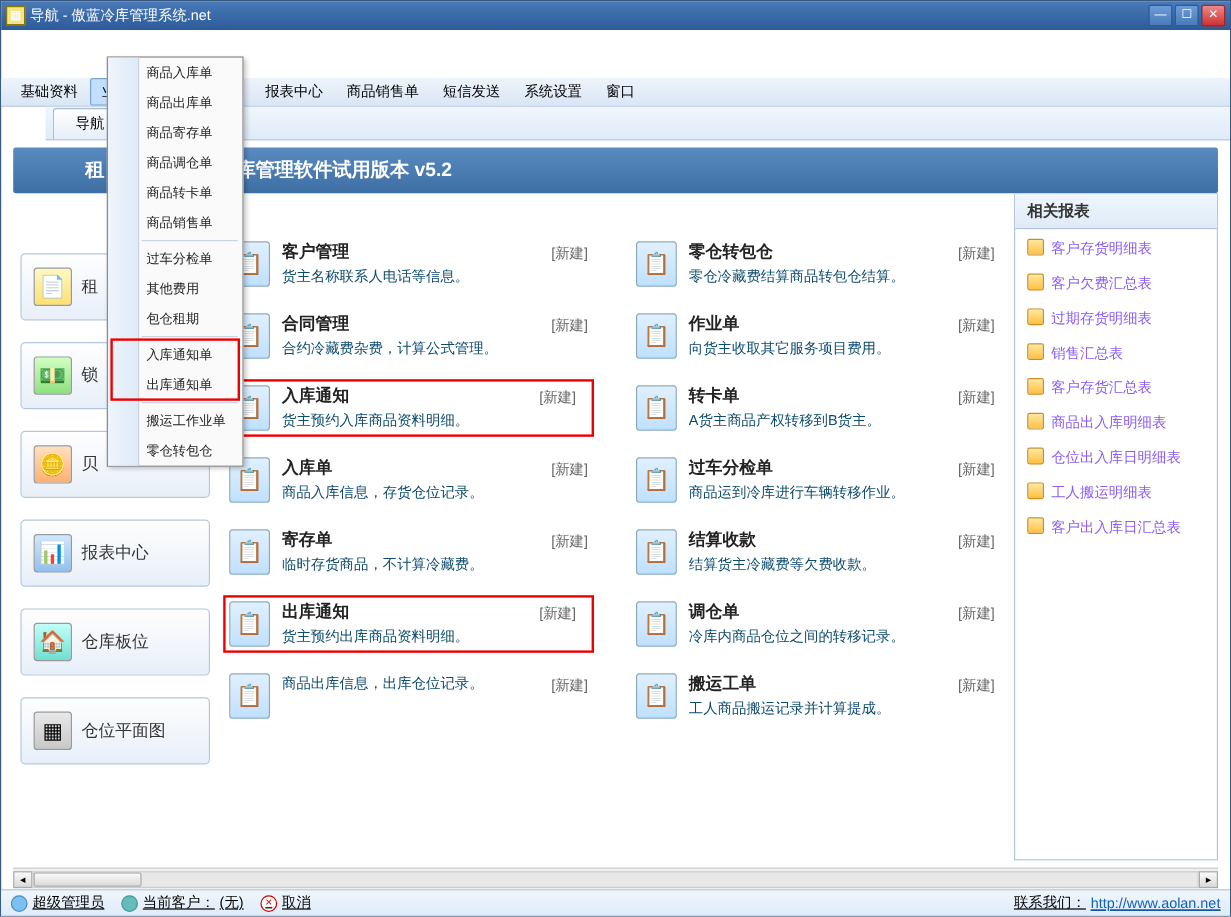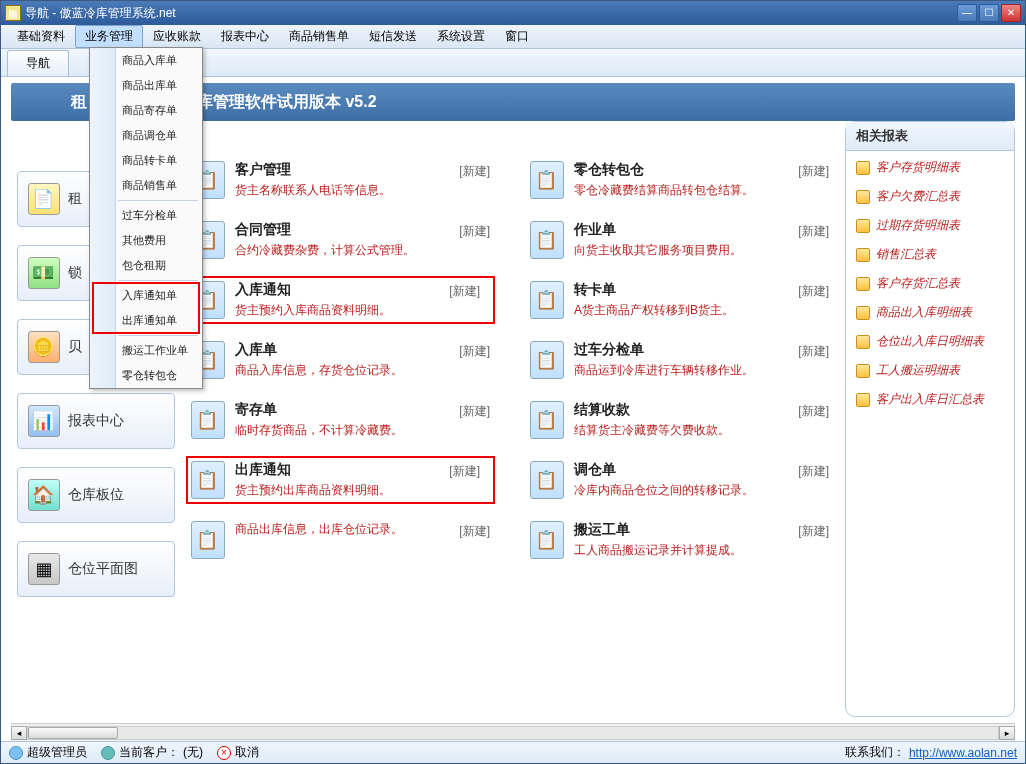--- a/index.html
+++ b/index.html
@@ -8,26 +8,26 @@
 .window { width: 1026px; height: 764px; background: #fff; border: 1px solid #3b5a82; display: flex; flex-direction: column; }
 
 
 .titlebar { background: linear-gradient(#4a7ab8, #2d5a9a); height: 24px; display: flex; align-items: center; padding: 0 4px; color: #fff; font-size: 12px; }
 .titlebar-icon { width: 16px; height: 16px; margin-right: 4px; display: inline-flex; align-items: center; justify-content: center; background: #f0e68c; border: 1px solid #8b7500; font-size: 10px; }
 .titlebar-buttons { margin-left: auto; display: flex; gap: 2px; }
 .titlebar-btn { width: 20px; height: 18px; background: linear-gradient(#6b9bd8, #4a7ab8); border: 1px solid #2d5a9a; color: #fff; text-align: center; font-size: 10px; line-height: 16px; cursor: pointer; border-radius: 2px; }
 .titlebar-btn.close { background: linear-gradient(#e88, #c33); border-color: #a22; }
 
 
-.menubar { background: linear-gradient(#eef4fb, #d9e6f5); height: 24px; display: flex; align-items: center; padding: 0 6px; border-bottom: 1px solid #b0c4de; }
+.menubar { background: linear-gradient(#eef4fb, #d9e6f5); height: 24px; display: flex; align-items: center; padding: 0 6px; border-bottom: 1px solid #b0c4de; margin-top: 40px; }
 .menubar-item { padding: 3px 10px; cursor: pointer; }
 .menubar-item:hover, .menubar-item.active { background: #c2dfff; border: 1px solid #7da2ce; padding: 2px 9px; border-radius: 2px; }
 
 
-.tabstrip { background: linear-gradient(#f0f6fd, #deebf7); height: 28px; display: flex; align-items: flex-end; padding: 0 6px; border-bottom: 1px solid #b0c4de; gap: 2px; }
+.tabstrip { background: linear-gradient(#f0f6fd, #deebf7); height: 28px; display: flex; align-items: flex-end; padding: 0 6px; border-bottom: 1px solid #b0c4de; gap: 2px; margin-left: 37px; }
 .tab { padding: 4px 18px; background: linear-gradient(#fff, #e6eef9); border: 1px solid #a8bed4; border-bottom: none; border-radius: 3px 3px 0 0; cursor: pointer; font-size: 12px; }
 
 
 .content-area { flex: 1; display: flex; flex-direction: column; overflow: hidden; position: relative; }
 .banner { background: linear-gradient(#5a8bc0, #3e6fa4); color: #fff; height: 38px; display: flex; align-items: center; padding: 0 18px 0 60px; font-size: 16px; font-weight: bold; margin: 6px 10px 0 10px; border-radius: 2px; }
 .content-row { flex: 1; display: flex; overflow: hidden; padding: 0 10px 6px 10px; }
 
 
 .sidebar { width: 170px; padding: 50px 6px 6px 6px; display: flex; flex-direction: column; gap: 18px; position: relative; }
 .side-btn { height: 56px; background: linear-gradient(#fefefe, #e8eff9); border: 1px solid #b3c7de; border-radius: 4px; display: flex; align-items: center; padding: 0 10px; cursor: pointer; gap: 8px; }
@@ -39,40 +39,40 @@
 .icon-blue { background: linear-gradient(#d0e8ff,#90c0f0); }
 .icon-teal { background: linear-gradient(#c0fff8,#70e0d0); }
 .icon-grey { background: linear-gradient(#e8e8e8,#c8c8c8); }
 
 
 .main { flex: 1; overflow: auto; padding: 40px 10px 10px 10px; display: grid; grid-template-columns: 1fr 1fr; gap: 22px 40px; align-content: start; position: relative; }
 .mod { display: flex; gap: 10px; position: relative; }
 .mod-icon { width: 34px; height: 38px; background: linear-gradient(#e0f0ff,#c0e0ff); border: 1px solid #8ab; border-radius: 3px; display: flex; align-items: center; justify-content: center; font-size: 18px; flex: none; }
 .mod-text { display: flex; flex-direction: column; gap: 3px; flex: 1; }
 .mod-title { font-size: 14px; font-weight: bold; color: #222; cursor: pointer; }
-.mod-desc { font-size: 12px; color: #b91c1c; }
+.mod-desc { font-size: 12px; color: #0c4a6e; }
 .mod-new { font-size: 12px; color: #666; cursor: pointer; align-self: flex-start; margin-top: 2px; }
 .mod.highlight { outline: 2px solid #e00; outline-offset: 3px; padding-right: 10px; }
 
 
-.rightpanel { width: 170px; border: 1px solid #b3c7de; border-radius: 10px; margin-left: 6px; background: #fff; }
+.rightpanel { width: 170px; border: 1px solid #b3c7de; border-radius: 0; margin-left: 6px; background: #fff; }
 .rightpanel-hdr { background: linear-gradient(#f0f6fd, #deebf7); border-bottom: 1px solid #b3c7de; padding: 5px 10px; font-weight: bold; font-size: 13px; color: #333; }
 .rightpanel-list { padding: 6px 6px; display: flex; flex-direction: column; gap: 8px; }
-.report-link { display: flex; align-items: center; gap: 6px; color: #b91c1c; cursor: pointer; padding: 2px 4px; font-style: italic; }
+.report-link { display: flex; align-items: flex-start; gap: 6px; color: #8b5cf6; cursor: pointer; padding: 2px 4px; }
 .report-icon { width: 14px; height: 14px; background: linear-gradient(#ffe8a0,#ffc040); border: 1px solid #c89020; border-radius: 2px; flex: none; }
 
 
 .dropdown { position: absolute; top: 47px; left: 89px; background: #fafafa; border: 1px solid #8a8a8a; box-shadow: 2px 2px 4px rgba(0,0,0,0.25); z-index: 100; width: 114px; }
 .dropdown-gutter { position: absolute; left: 0; top: 0; bottom: 0; width: 26px; background: linear-gradient(90deg,#eef4fb,#deebf7); border-right: 1px solid #c8d4e2; }
 .dropdown-item { position: relative; padding: 5px 12px 5px 32px; cursor: pointer; font-size: 11px; color: #222; }
 .dropdown-sep { border-top: 1px solid #c8d4e2; margin: 2px 4px 2px 28px; }
 .dropdown-hl { position: absolute; border: 2px solid #e00; pointer-events: none; }
 
 
-.statusbar { height: 22px; background: linear-gradient(#f0f6fd, #deebf7); border-top: 1px solid #b0c4de; display: flex; align-items: center; padding: 0 8px; gap: 14px; font-size: 12px; }
+.statusbar { height: 22px; background: linear-gradient(#f0f6fd, #deebf7); border-top: 1px solid #b0c4de; display: flex; align-items: center; padding: 0 8px; gap: 14px; font-size: 12px; text-decoration: underline; }
 .status-seg { display: flex; align-items: center; gap: 4px; }
 .status-icon { width: 14px; height: 14px; border-radius: 50%; background: #6bb; border: 1px solid #499; display: inline-block; }
 .status-icon.user { background: #7ac0f0; border-color: #4a90c0; }
 .status-icon.x { background: #fff; border: 1px solid #d00; color: #d00; font-size: 10px; line-height: 12px; text-align: center; border-radius: 50%; }
 .statusbar a { color: #1060c0; text-decoration: underline; cursor: pointer; }
 .statusbar .right { margin-left: auto; }
 
 
 .hscroll { height: 18px; background: #f0f0f0; border-top: 1px solid #ccc; margin: 0 10px; display: flex; align-items: center; }
 .hscroll-track { flex: 1; height: 14px; background: #e8e8e8; border: 1px solid #ccc; position: relative; }

